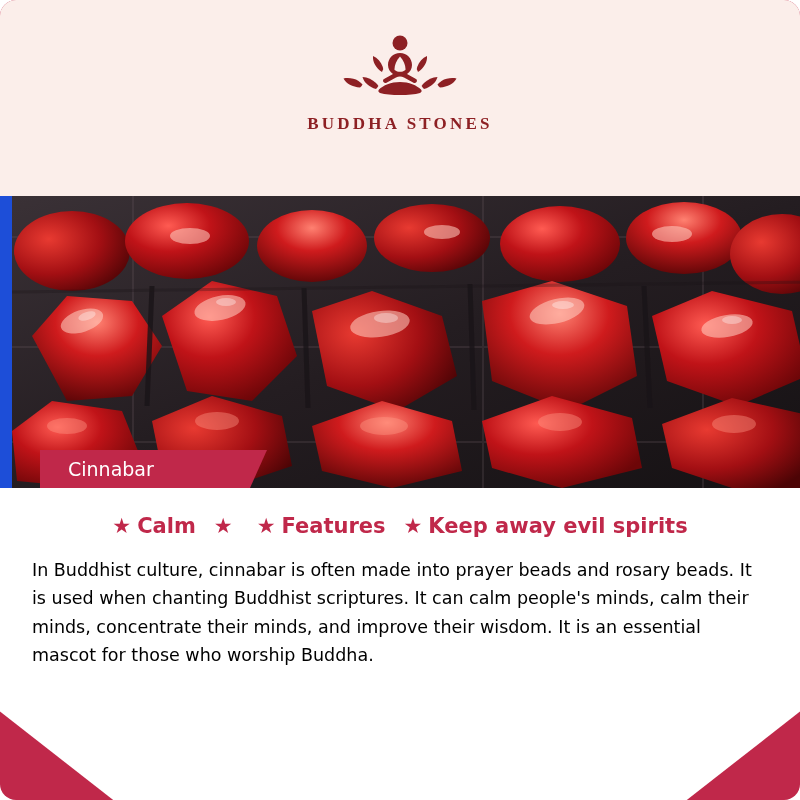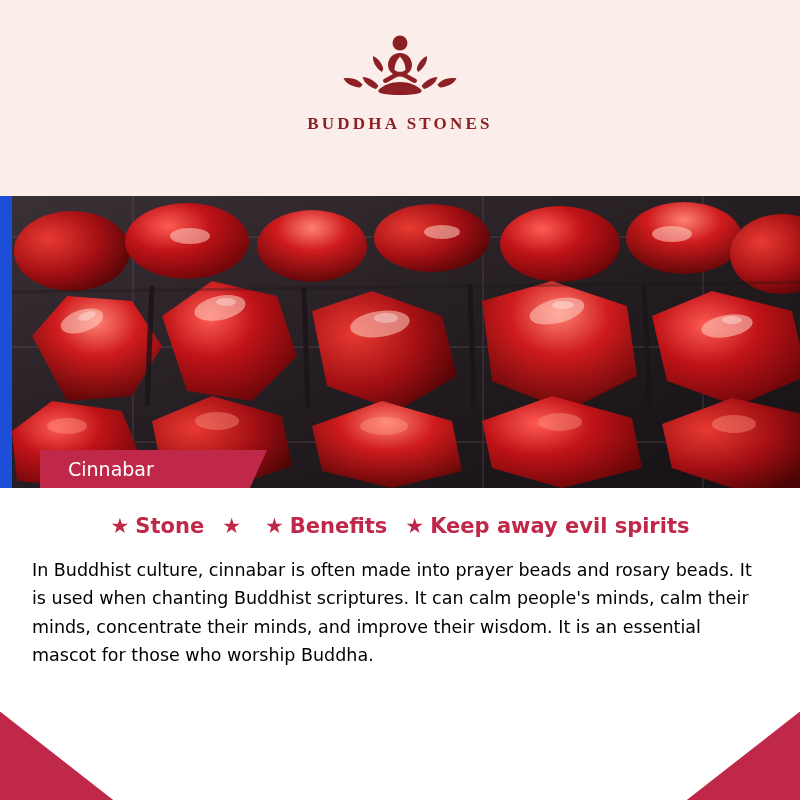--- a/index.html
+++ b/index.html
@@ -13,20 +13,21 @@
     background: #ffffff;
     overflow: hidden;
   }
 
   .page {
     position: relative;
     width: 800px;
     height: 800px;
     background: #ffffff;
     overflow: hidden;
+    border-radius: 16px;
   }
 
   
   .corner {
     position: absolute;
     background: #c0284a;
     z-index: 0;
   }
   .corner-tl {
     top: -70px;
@@ -337,28 +338,28 @@
 
     <div class="stone-label">
       <span class="stone-name">Cinnabar</span>
     </div>
   </div>
 
   <div class="content">
     <div class="benefits">
       <div class="benefit">
         <span class="star">★</span>
-        <span>Stone</span>
+        <span>Calm</span>
       </div>
       <div class="benefit">
         <span class="star">★</span>
       </div>
       <div class="benefit">
         <span class="star">★</span>
-        <span>Benefits</span>
+        <span>Features</span>
       </div>
       <div class="benefit">
         <span class="star">★</span>
         <span>Keep away evil spirits</span>
       </div>
     </div>
 
     <p class="body-text">In Buddhist culture, cinnabar is often made into prayer beads and rosary beads. It is used when chanting Buddhist scriptures. It can calm people's minds, calm their minds, concentrate their minds, and improve their wisdom. It is an essential mascot for those who worship Buddha.</p>
   </div>
 

